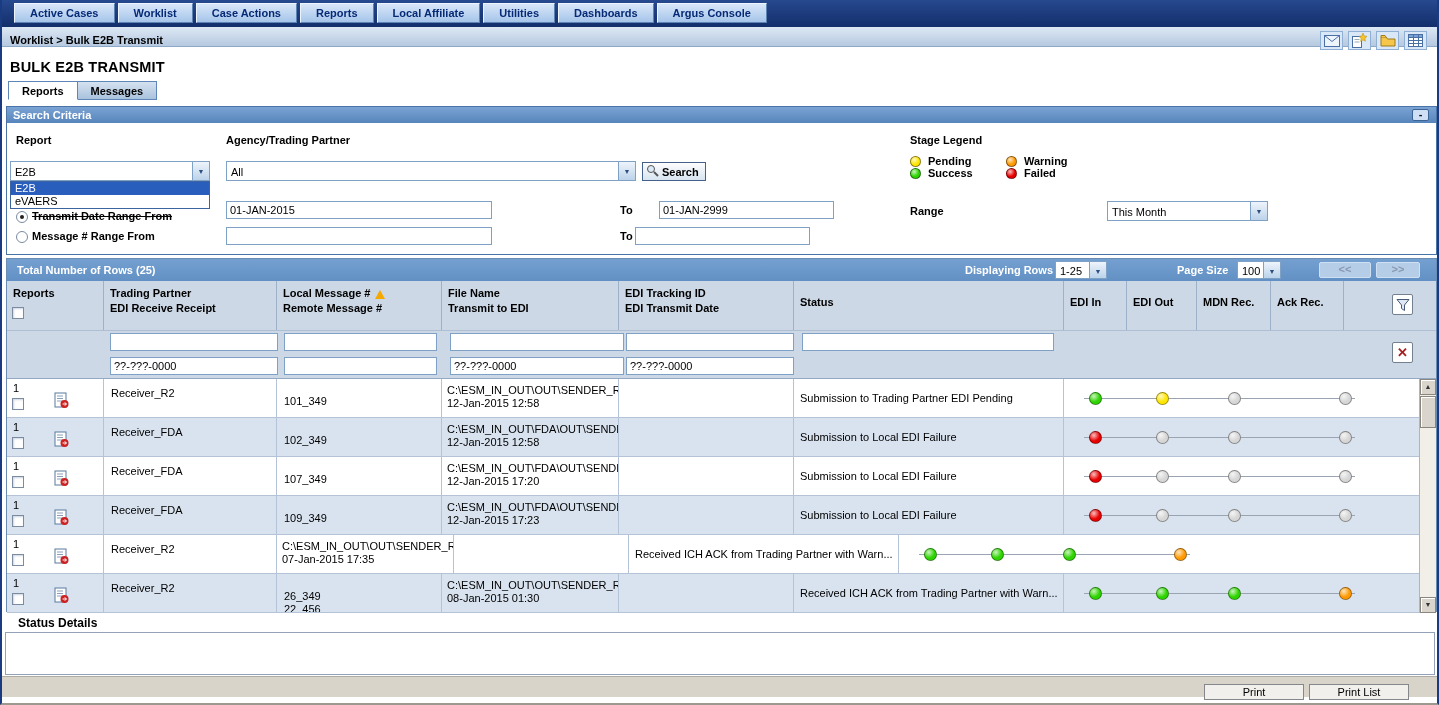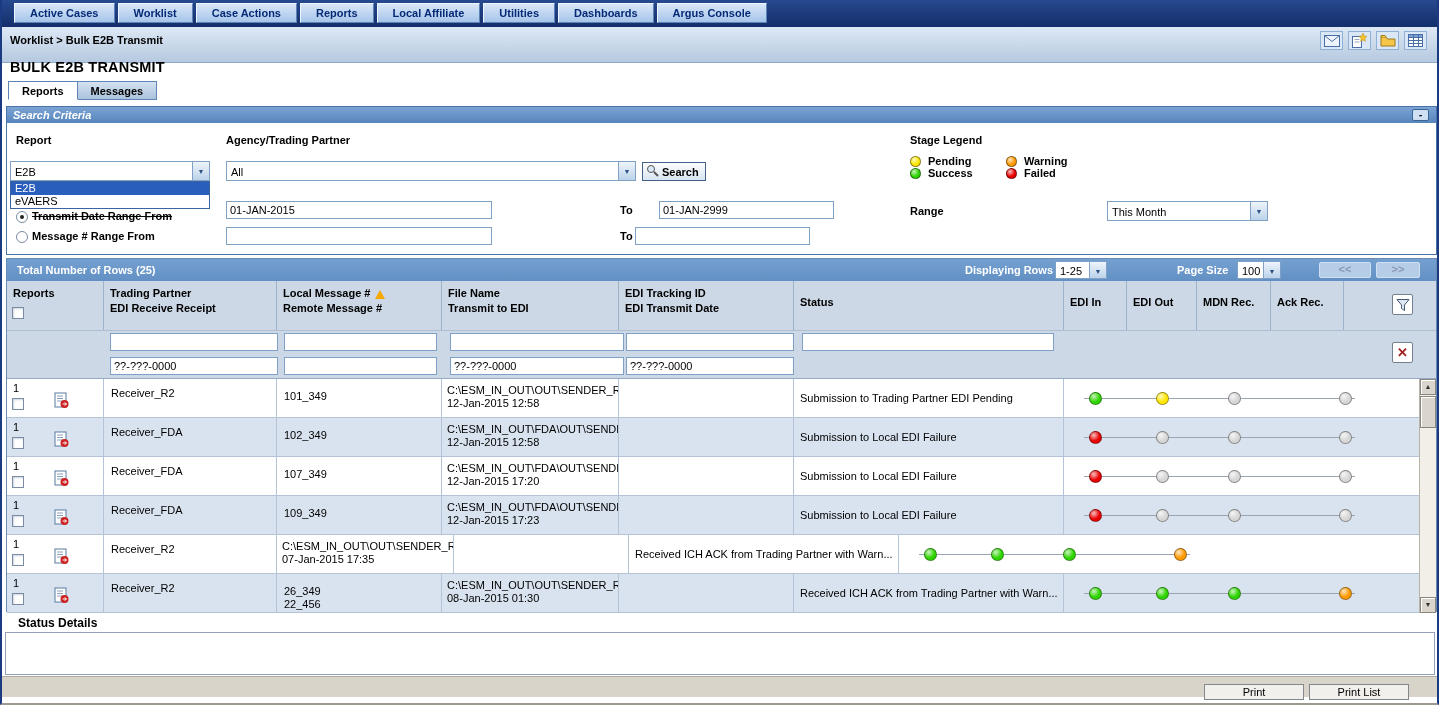--- a/index.html
+++ b/index.html
@@ -9,36 +9,36 @@
        border-left:2px solid #1a3a82;border-right:2px solid #1a3a82;border-bottom:2px solid #9d998f;}
 
   
   .nav{position:absolute;left:0;top:0;width:100%;height:27px;background:linear-gradient(#27498f,#132e6b);
        display:flex;gap:3px;padding:3px 0 0 12px;}
   .nav-btn{height:20px;line-height:18px;padding:0 15px;font-size:11px;font-weight:bold;color:#062a76;
        background:linear-gradient(#d8e6f8,#a6c5ea);border:1px solid #5d82b4;border-top-color:#ecf4fd;border-left-color:#ecf4fd;
        cursor:pointer;white-space:nowrap;}
 
   
-  .crumb{position:absolute;left:0;top:27px;width:100%;height:36px;background:linear-gradient(#dde8f4,#b6c9e0);
+  .crumb{position:absolute;left:0;top:27px;width:100%;height:20px;background:linear-gradient(#dde8f4,#b6c9e0);
        border-bottom:1px solid #8ea9c8;}
   .crumb-text{position:absolute;left:8px;top:7px;font-weight:bold;}
   .crumb-icons{position:absolute;right:10px;top:4px;display:flex;gap:5px;}
   .ci{width:23px;height:19px;background:#d9e7f6;border:1px solid #8fb0d4;display:flex;align-items:center;justify-content:center;cursor:pointer;}
 
   
   .page-title{position:absolute;left:8px;top:59px;font-size:14.5px;font-weight:bold;letter-spacing:.2px;}
   .tabs{position:absolute;left:6px;top:81px;display:flex;height:19px;}
   .tab{padding:0 13px;font-weight:bold;line-height:18px;border:1px solid #5e86b8;cursor:pointer;}
   .tab.active{background:#fff;border-bottom-color:#fff;}
   .tab.inactive{background:linear-gradient(#d5e2f0,#a9c2dd);border-left:none;}
 
   
   .panel{position:absolute;left:4px;top:106px;width:1431px;height:149px;border:1px solid #4a74a8;background:#fff;}
-  .panel-hd{height:16px;background:linear-gradient(#7ba3d4,#5685bc);color:#fff;font-weight:bold;padding:2px 0 0 6px;font-style:italic;}
+  .panel-hd{height:16px;background:linear-gradient(#7ba3d4,#5685bc);color:#fff;font-weight:bold;padding:2px 0 0 6px;}
   .min-btn{position:absolute;right:7px;top:2px;width:17px;height:12px;background:#cfe0f4;border:1px solid #3c6494;
        border-radius:2px;color:#112;font-size:11px;line-height:8px;text-align:center;cursor:pointer;}
   .lbl{position:absolute;font-weight:bold;white-space:nowrap;}
   .sel{position:absolute;height:20px;border:1px solid #7fa1c6;background:#fff;cursor:pointer;}
   .sel-txt{padding:4px 20px 0 4px;white-space:nowrap;overflow:hidden;}
   .sel-btn{position:absolute;top:0;right:0;width:17px;height:100%;background:linear-gradient(#eef4fb,#bcd3ea);
        border-left:1px solid #7fa1c6;text-align:center;}
   .sel-btn::after{content:"▼";font-size:7px;color:#2a4f80;position:relative;top:2px;}
   .search-btn{position:absolute;left:635px;top:55px;width:64px;height:19px;background:linear-gradient(#fdfdfd,#d8e4f0);
        border:1px solid #44618c;display:flex;align-items:center;gap:3px;padding-left:3px;font-weight:bold;cursor:pointer;}
@@ -77,21 +77,21 @@
   .x-glyph{color:#a32020;font-weight:bold;font-size:13px;line-height:11px;}
 
   .gbody{position:absolute;left:0;top:120px;width:1412px;height:234px;overflow:hidden;background:#fff;}
   .trow{display:flex;height:39px;border-bottom:1px solid #b5c3d6;background:#fff;}
   .trow.alt{background:#d9e3ef;}
   .td{height:100%;border-right:1px solid #b5c3d6;overflow:hidden;position:relative;}
   .c-rep .rnum{position:absolute;left:6px;top:3px;}
   .c-rep .cb{position:absolute;left:5px;top:19px;}
   .c-rep .doc{position:absolute;left:47px;top:13px;cursor:pointer;}
   .c-tp{padding:8px 0 0 7px;}
-  .c-lm{padding:11px 0 0 7px;line-height:13px;}
+  .c-lm{padding:16px 0 0 7px;line-height:13px;}
   .c-fn{padding:5px 0 0 5px;line-height:13px;white-space:nowrap;}
   .c-st{display:flex;align-items:center;padding-left:6px;}
   .dotcell{border-right:none;}
   .conn{position:absolute;top:19px;left:0;right:0;height:1px;background:#9aa4b2;}
   .dotcell.first .conn{left:32%;}
   .dotcell.last .conn{right:64px;}
   .dot{position:absolute;top:13px;left:50%;margin-left:-6.5px;width:13px;height:13px;border-radius:50%;
       border:1px solid rgba(0,0,0,.4);}
   .vscroll{position:absolute;left:1412px;top:120px;width:17px;height:234px;background:#f2efe9;border-left:1px solid #b8b4ac;}
   .sc-btn{position:absolute;left:0;width:16px;height:16px;background:#d9d5cd;border:1px solid #8a867e;

